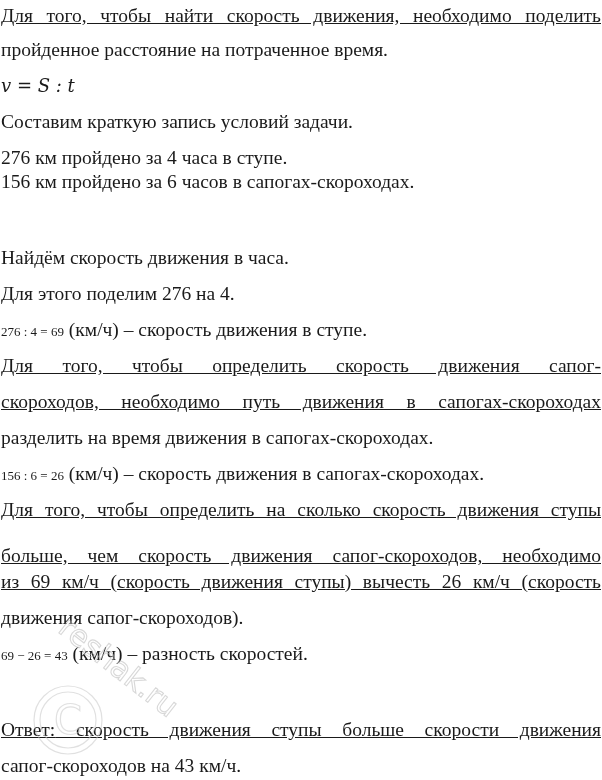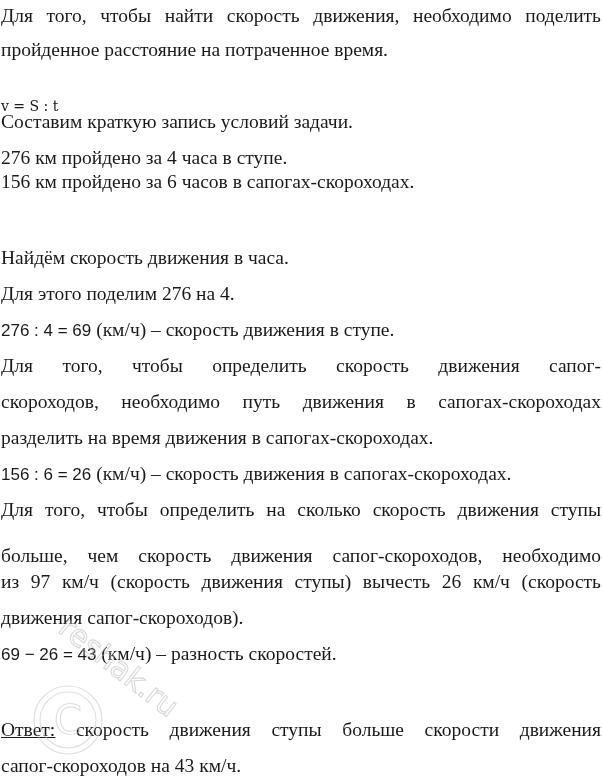--- a/index.html
+++ b/index.html
@@ -1,21 +1,21 @@
 <!DOCTYPE html>
 <html><head>
 <meta charset="utf-8">
 <style>
   html, body { margin:0; padding:0; background:#ffffff; }
   body { width:602px; height:780px; position:relative; overflow:hidden;
          font-family:"Liberation Serif", serif; color:#1a1a1a; }
   .line { position:absolute; left:1px; white-space:nowrap; font-size:19.5px; line-height:24px; }
-  .just { width:600px; text-align:justify; text-align-last:justify; white-space:normal; }
-  .math { font-family:"DejaVu Serif", serif; font-size:14px;margin-top:20px; }
-  .num { font-family:Liberation Sans, sans-serif; font-size:17px; }
+  .just { width:600px; text-align:justify; text-align-last:justify; white-space:normal;text-decoration:underline; }
+  .math { font-family:"DejaVu Serif", serif; font-style:italic; font-size:18px; }
+  .num { font-family:Liberation Serif, serif; font-size:13px; }
   .u { text-decoration:underline; }
   .wm { position:absolute; left:20px; top:620px; width:160px; height:150px; pointer-events:none; opacity:0.55; }
 </style>
 </head>
 <body>
 
 <div class="line just" style="top:4px">Для того, чтобы найти скорость движения, необходимо поделить</div>
 <div class="line" style="top:38px">пройденное расстояние на потраченное время.</div>
 <div class="line math" style="top:74px">v = S : t</div>
 <div class="line" style="top:110px">Составим краткую запись условий задачи.</div>
@@ -28,21 +28,21 @@
   <span class="num">276 : 4 = 69</span><span> (км/ч) – скорость движения в ступе.</span>
 </div>
 <div class="line just" style="top:354px">Для того, чтобы определить скорость движения сапог-</div>
 <div class="line just" style="top:390px">скороходов, необходимо путь движения в сапогах-скороходах</div>
 <div class="line" style="top:426px">разделить на время движения в сапогах-скороходах.</div>
 <div class="line" style="top:462px">
   <span class="num">156 : 6 = 26</span><span> (км/ч) – скорость движения в сапогах-скороходах.</span>
 </div>
 <div class="line just" style="top:498px">Для того, чтобы определить на сколько скорость движения ступы</div>
 <div class="line just" style="top:544px">больше, чем скорость движения сапог-скороходов, необходимо</div>
-<div class="line just" style="top:570px">из 97 км/ч (скорость движения ступы) вычесть 26 км/ч (скорость</div>
+<div class="line just" style="top:570px">из 69 км/ч (скорость движения ступы) вычесть 26 км/ч (скорость</div>
 <div class="line" style="top:606px">движения сапог-скороходов).</div>
 <div class="line" style="top:642px">
   <span class="num">69 − 26 = 43</span><span> (км/ч) – разность скоростей.</span>
 </div>
 
 <div class="line just" style="top:718px">
   <span class="u">Ответ:</span><span> скорость движения ступы больше скорости движения</span>
 </div>
 <div class="line" style="top:754px">сапог-скороходов на 43 км/ч.</div>
 

